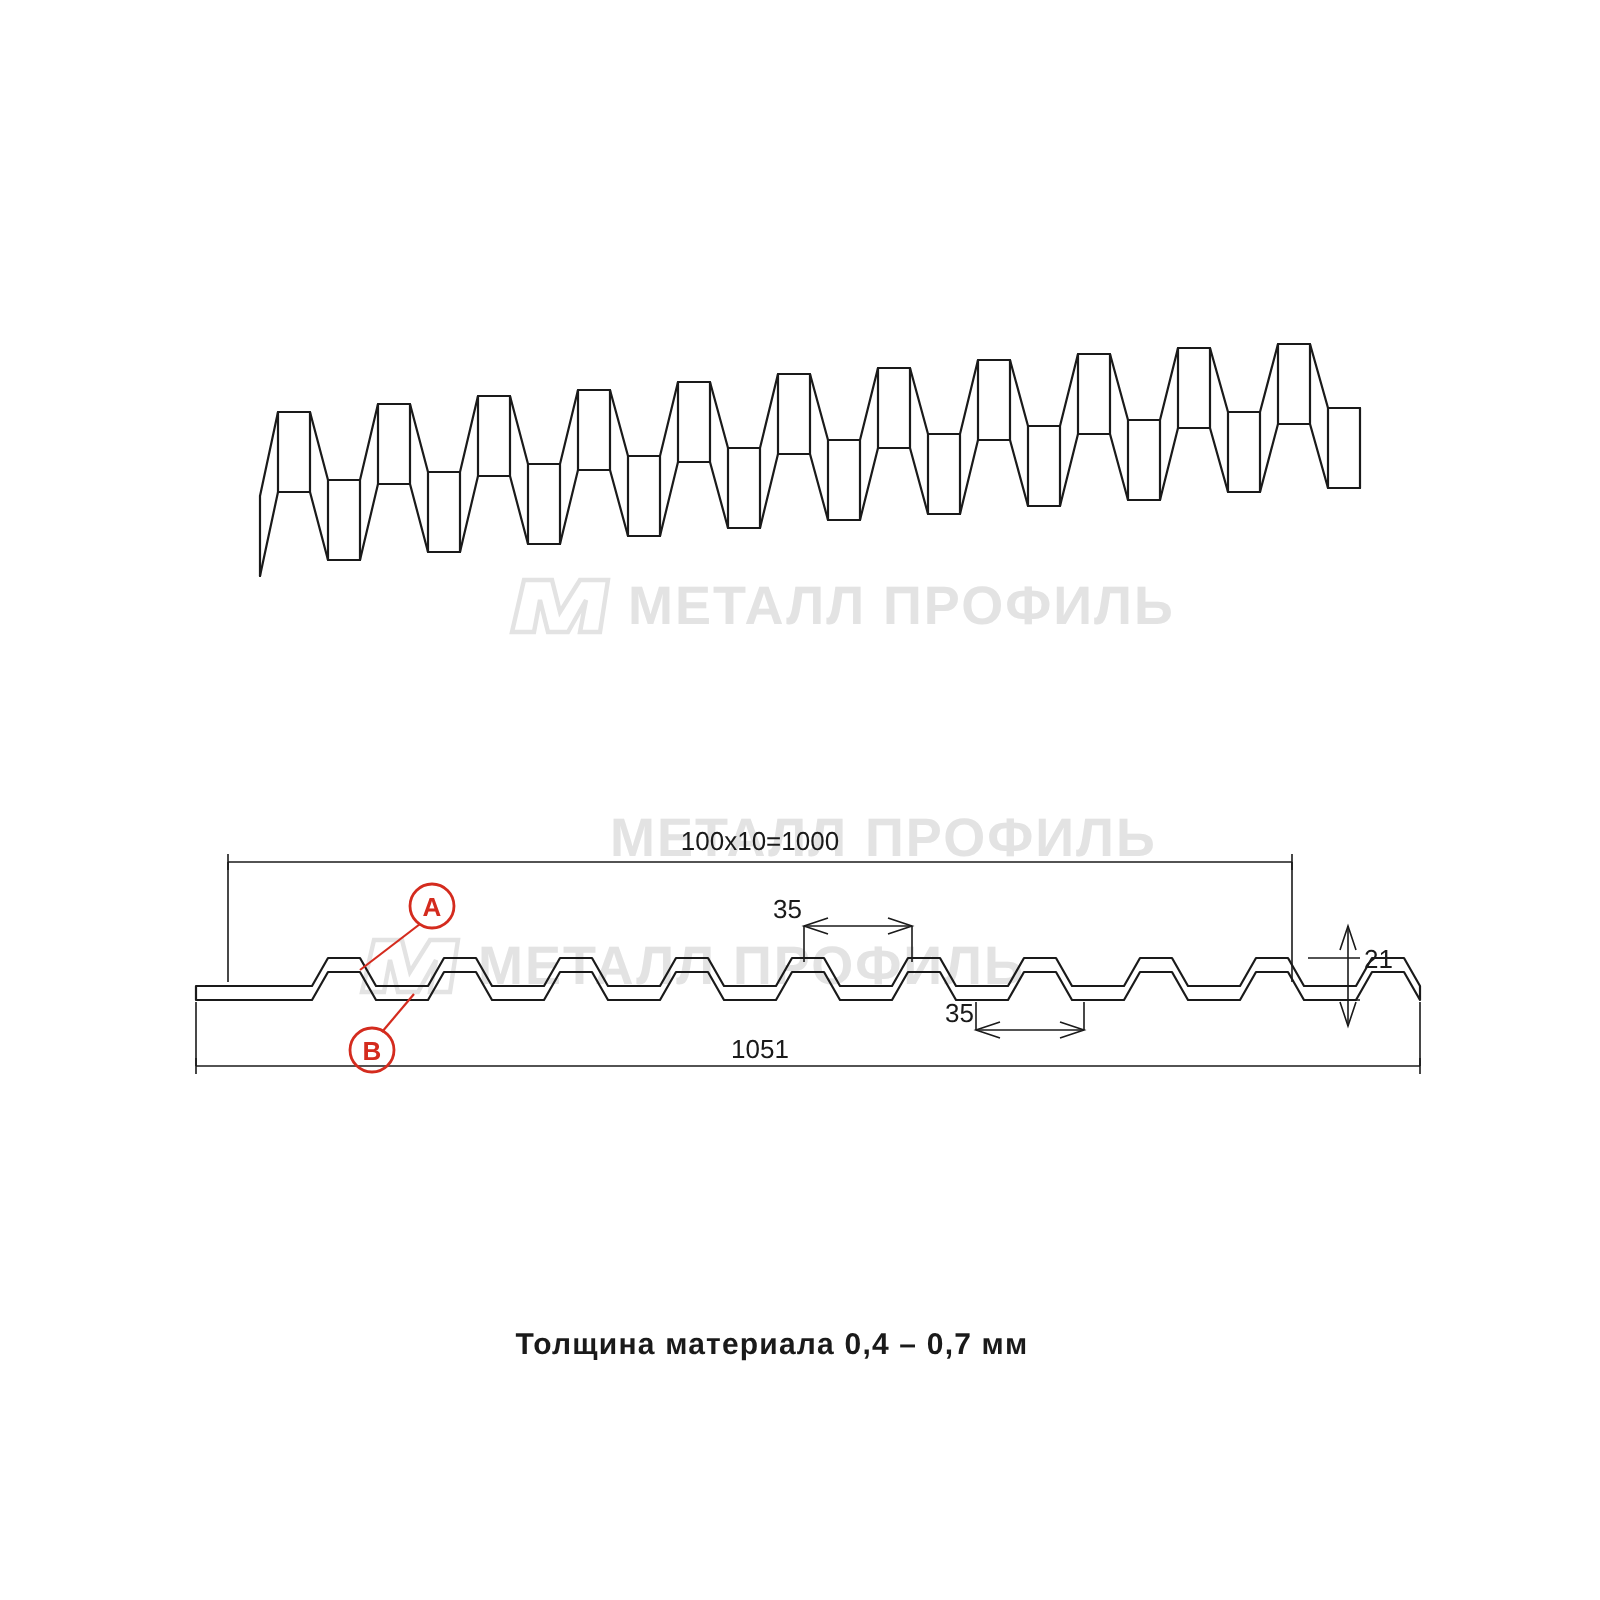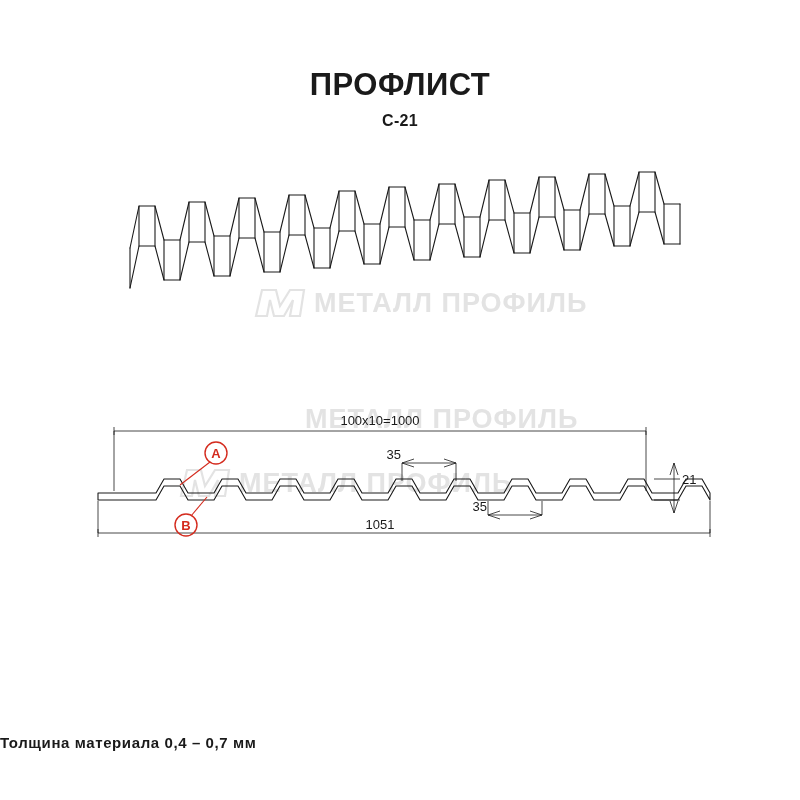--- a/index.html
+++ b/index.html
@@ -56,24 +56,24 @@
   }
   .watermark {
     position: absolute;
     pointer-events: none;
     opacity: 1;
   }
   .wm-1 { top: 276px; left: 250px; }
   .wm-2 { top: 392px; left: 175px; }
   .footer {
     position: absolute;
-    top: 734px;
+    top: 664px;
     left: 0;
     width: 772px;
-    text-align: left;
+    text-align: center;
     font-size: 15px;
     font-weight: bold;
     letter-spacing: 0.6px;
     color: #1a1a1a;
   }
   svg { display: block; overflow: visible; }
   .ln { fill: none; stroke: #1a1a1a; stroke-width: 1.1; stroke-linejoin: round; stroke-linecap: round; }
   .ln-thin { fill: none; stroke: #1a1a1a; stroke-width: 0.8; }
   .dim { fill: none; stroke: #1a1a1a; stroke-width: 0.8; }
   .callout-circle { fill: none; stroke: #d42b1e; stroke-width: 1.4; }
@@ -81,24 +81,20 @@
   .callout-text { fill: #d42b1e; font-family: "Liberation Sans", sans-serif; font-size: 13px; font-weight: bold; }
   .dim-text { fill: #1a1a1a; font-family: "Liberation Sans", sans-serif; font-size: 13px; }
   .wm-text { fill: #e3e3e3; font-family: "Liberation Sans", sans-serif; font-size: 27px; font-weight: bold; letter-spacing: 1px; }
   .wm-shape { fill: none; stroke: #e3e3e3; stroke-width: 2.2; }
 </style>
 </head>
 <body>
 
 <div class="page">
 
-  <div class="title-block">
-    <div class="title">ПРОФЛИСТ</div>
-    <div class="subtitle">С-21</div>
-  </div>
 
   <div class="iso-view">
     <svg width="620" height="145" viewBox="0 0 620 145">
       <g>
 
         <path class="ln" d="M 35 78
           L 44 36 L 60 36 L 69 70 L 85 70 L 94 32 L 110 32 L 119 66 L 135 66
           L 144 28 L 160 28 L 169 62 L 185 62 L 194 25 L 210 25 L 219 58 L 235 58
           L 244 21 L 260 21 L 269 54 L 285 54 L 294 17 L 310 17 L 319 50 L 335 50
           L 344 14 L 360 14 L 369 47 L 385 47 L 394 10 L 410 10 L 419 43 L 435 43

